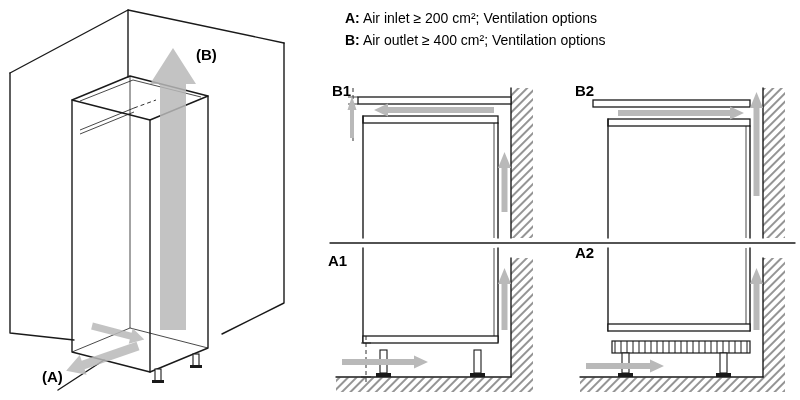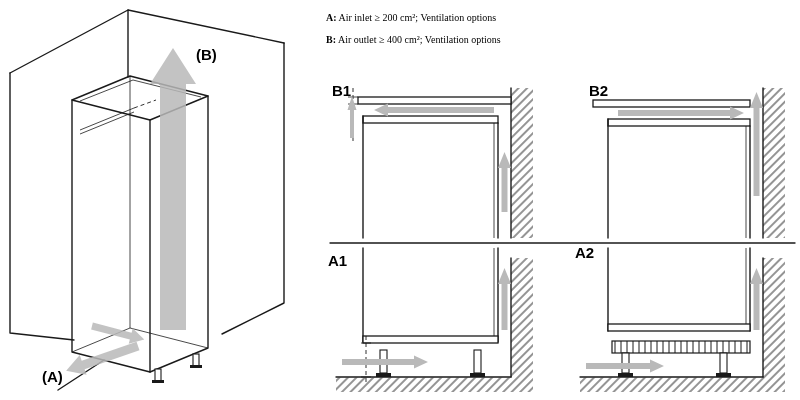--- a/index.html
+++ b/index.html
@@ -15,21 +15,21 @@
   .ln   {stroke:#1a1a1a;stroke-width:1.4;fill:none;stroke-linecap:round;stroke-linejoin:round;}
   .thin {stroke:#1a1a1a;stroke-width:0.8;fill:none;}
   .dash {stroke:#1a1a1a;stroke-width:0.9;fill:none;stroke-dasharray:4 3;}
   .panelrect{fill:#ffffff;stroke:#1a1a1a;stroke-width:1.3;}
   .leg  {fill:#ffffff;stroke:#1a1a1a;stroke-width:1.1;}
   .base {fill:#1a1a1a;stroke:none;}
   .arrow{stroke:none;}
   .tr   {fill-opacity:.85;}
 
   
-  .hdr{position:absolute;left:326px;font-size:10px;line-height:22px;white-space:nowrap;font-family:Liberation Serif, serif;}
+  .hdr{position:absolute;left:345px;font-size:14px;line-height:22px;white-space:nowrap;}
   .hdr b{font-weight:bold;}
   .lbl{position:absolute;font-weight:bold;font-size:15px;}
 </style>
 </head>
 <body>
 
 <div class="stage">
 
   <svg width="800" height="400" viewBox="0 0 800 400">
     <defs>
@@ -156,17 +156,17 @@
     </g>
   </svg>
 
   <div class="hdr" style="top:7px"><b>A:</b><span> Air inlet ≥ 200 cm²; Ventilation options</span></div>
   <div class="hdr" style="top:29px"><b>B:</b><span> Air outlet ≥ 400 cm²; Ventilation options</span></div>
 
   <div class="lbl" style="left:196px;top:46px">(B)</div>
   <div class="lbl" style="left:42px;top:368px">(A)</div>
 
   <div class="lbl" style="left:332px;top:82px">B1</div>
-  <div class="lbl" style="left:589px;top:82px">B2</div>
+  <div class="lbl" style="left:575px;top:82px">B2</div>
   <div class="lbl" style="left:328px;top:252px">A1</div>
   <div class="lbl" style="left:575px;top:244px">A2</div>
 
 </div>
 
 </body></html>

